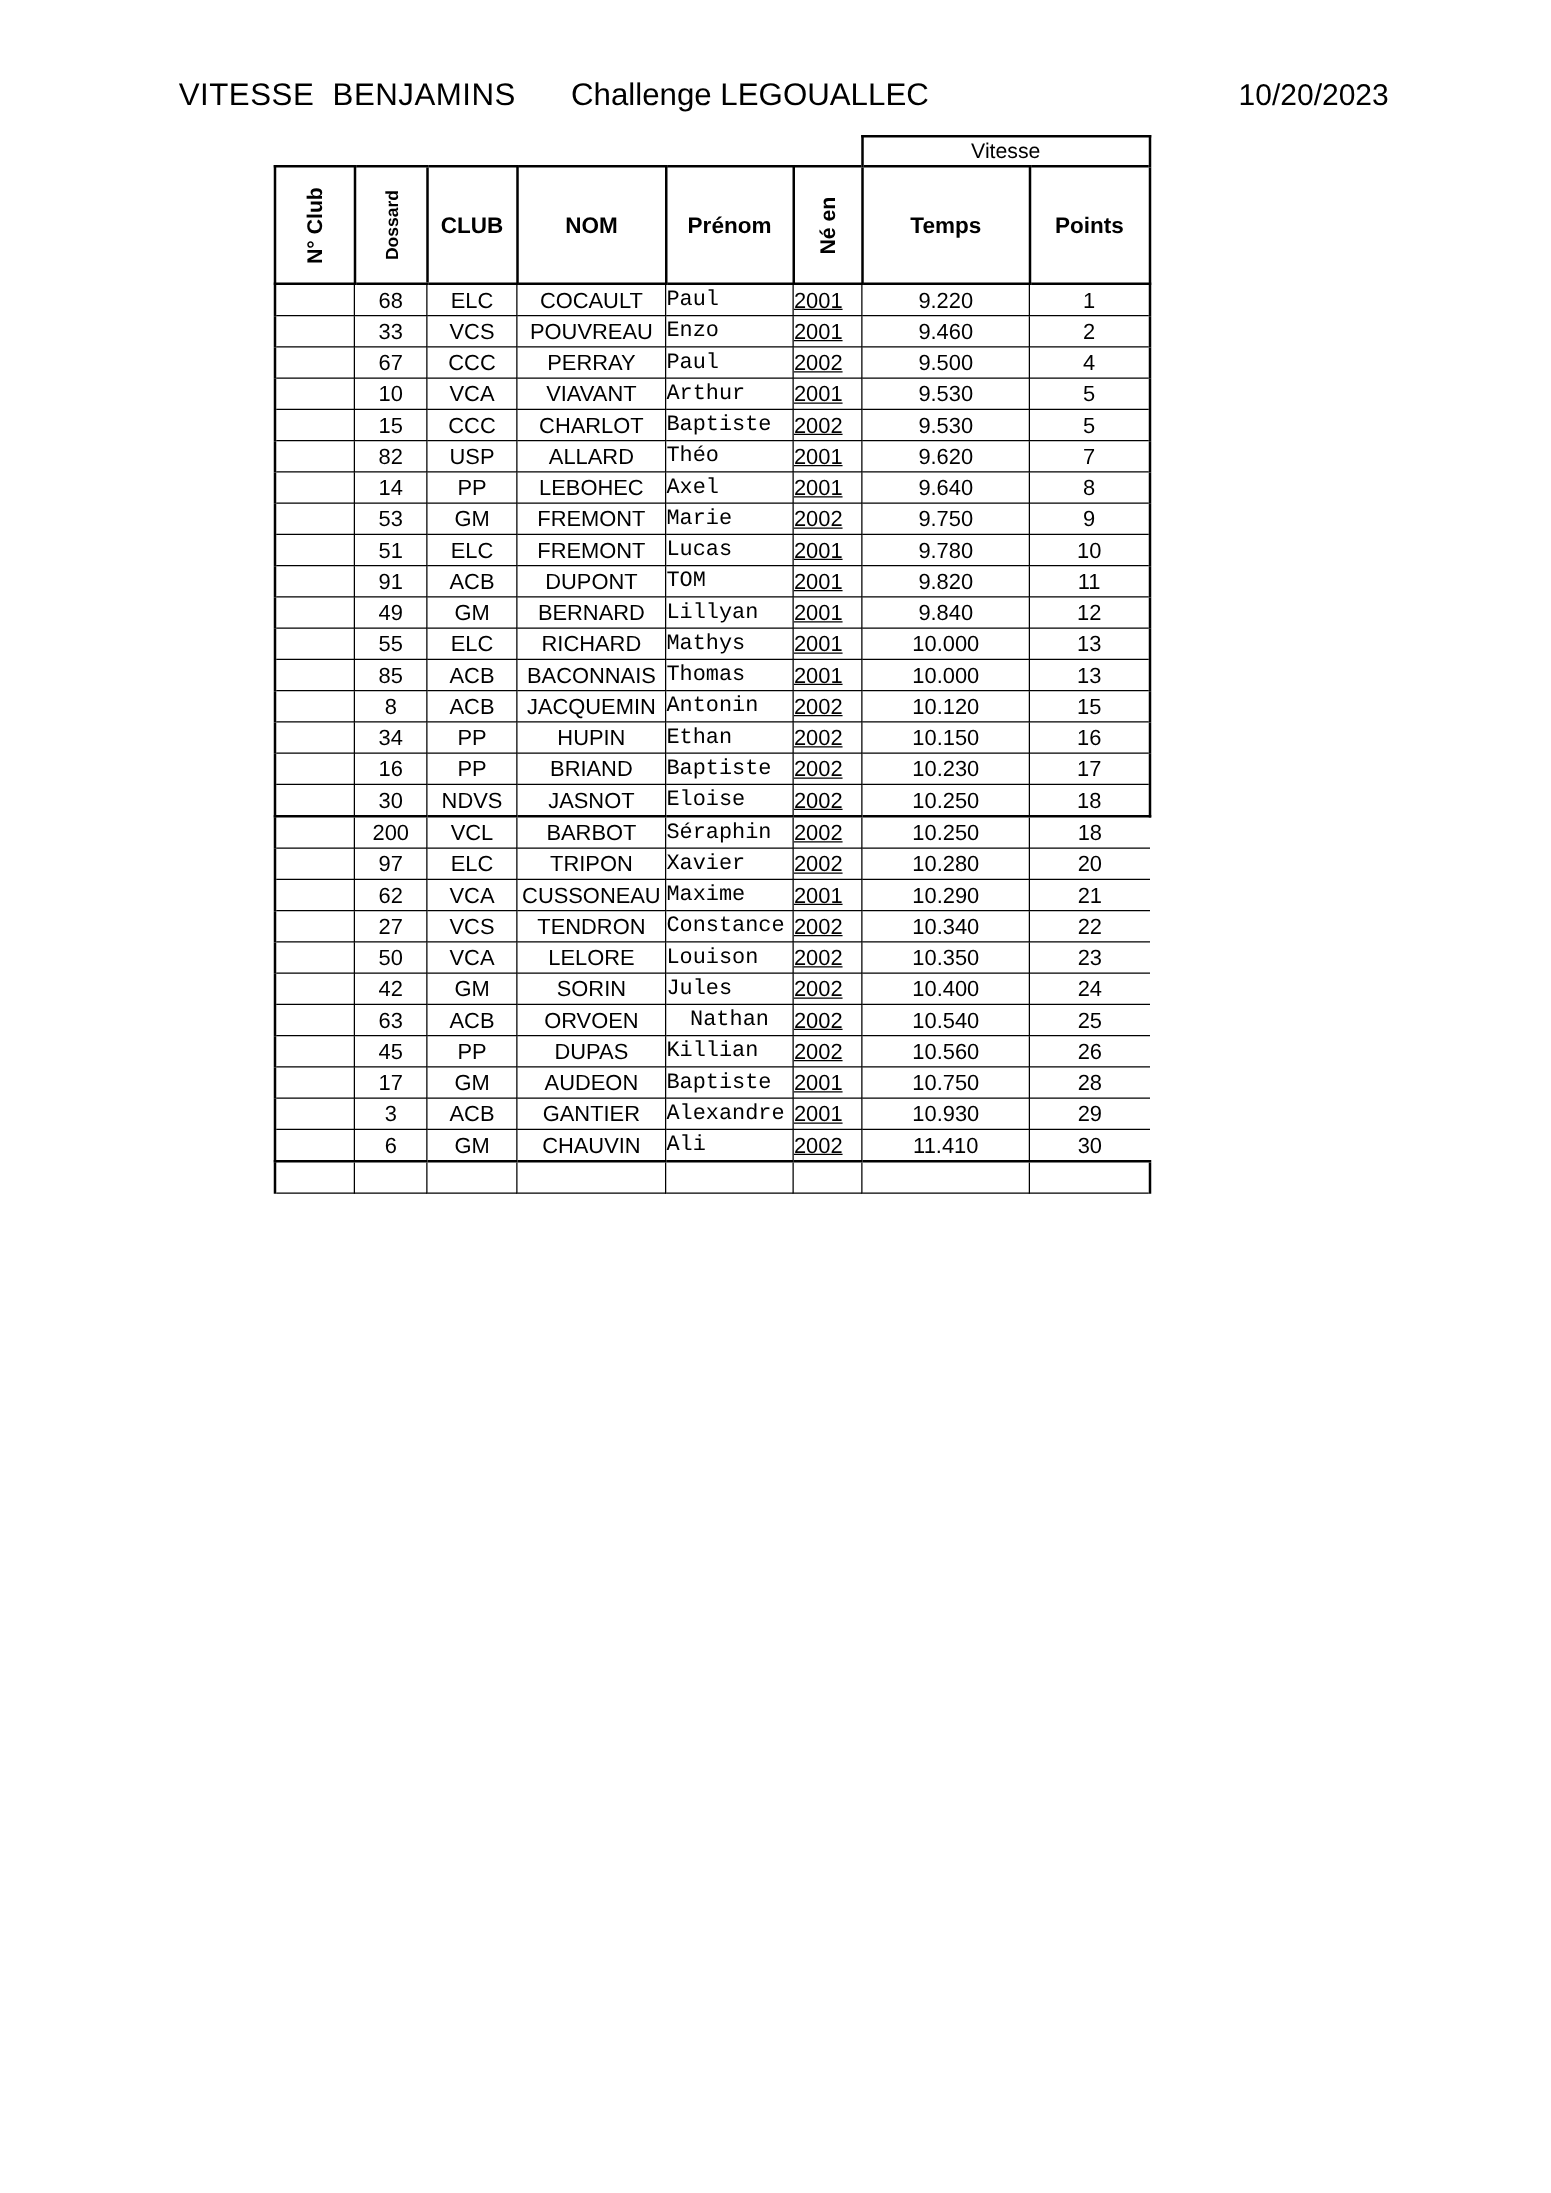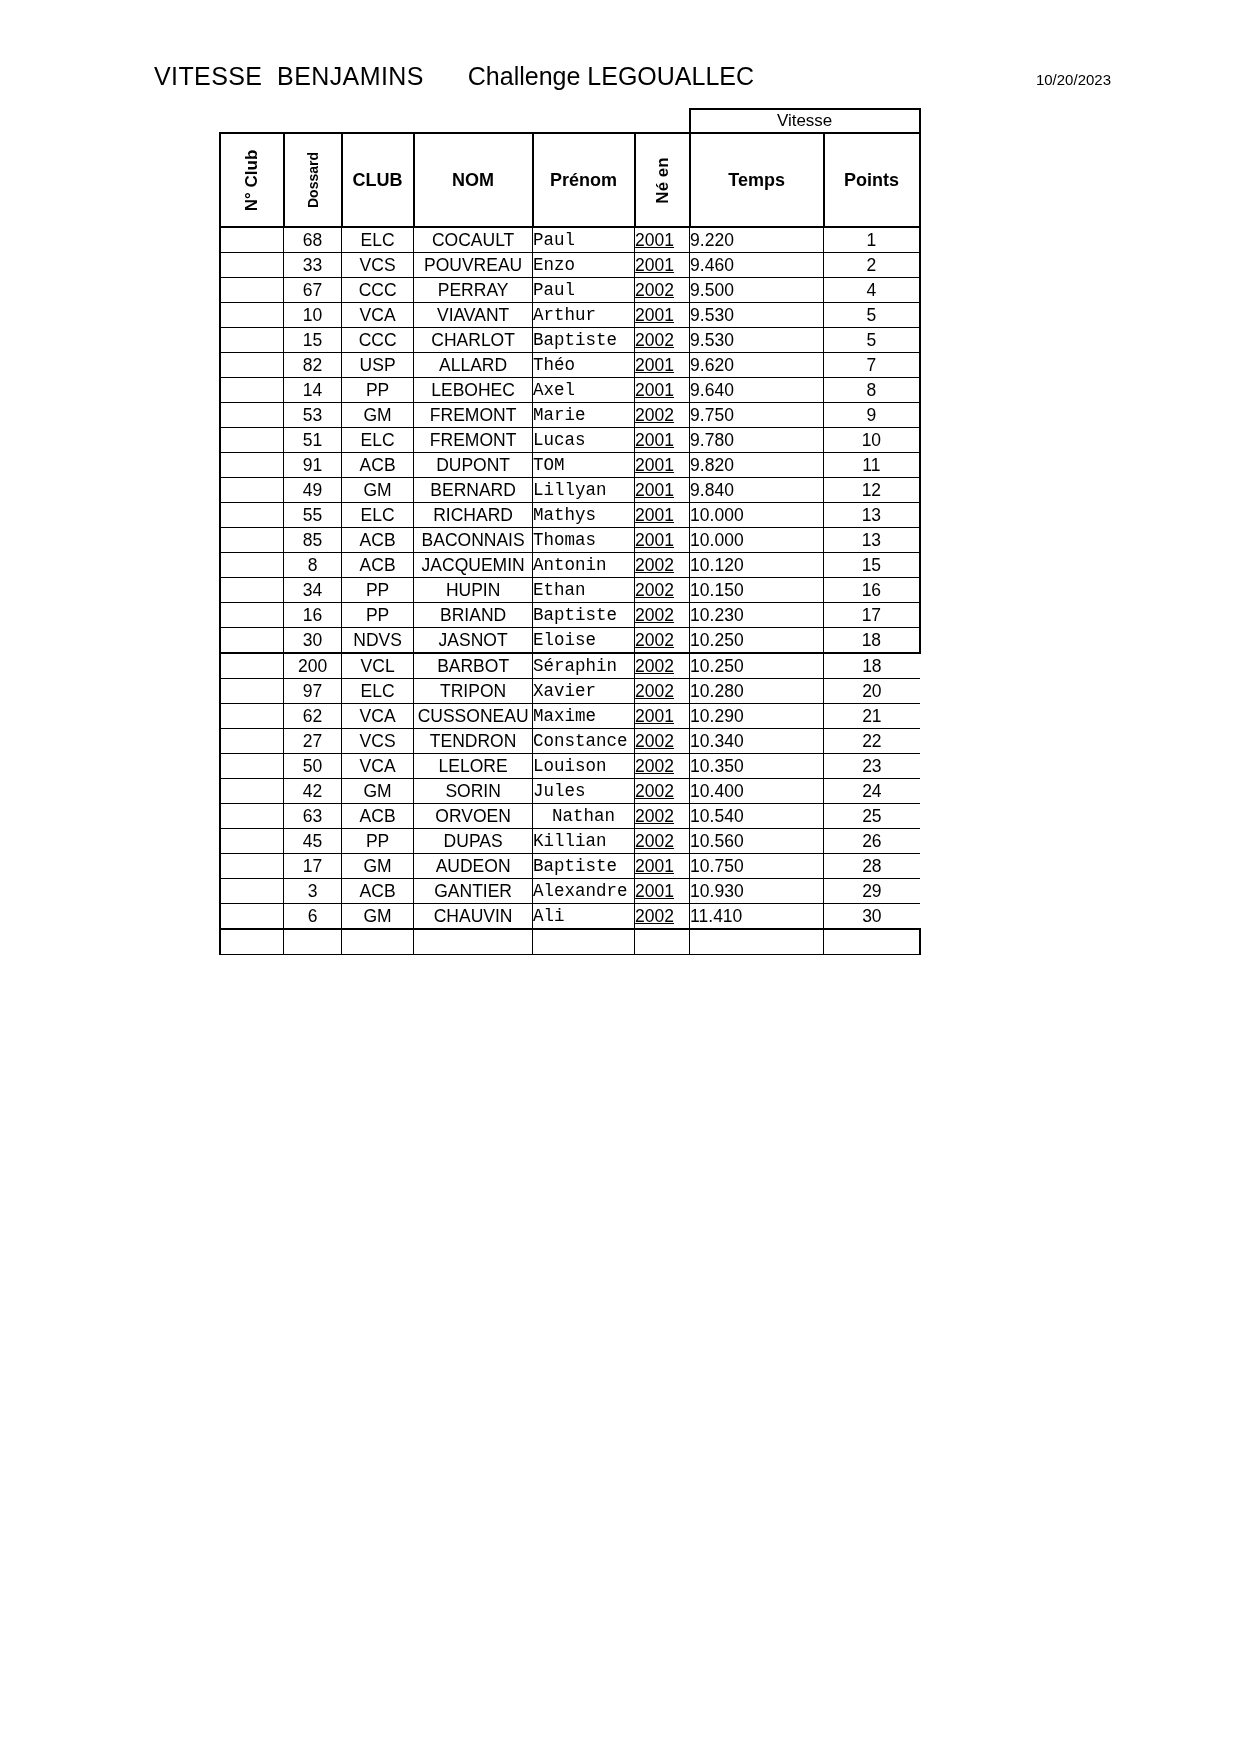--- a/index.html
+++ b/index.html
@@ -13,39 +13,39 @@
     font-family: "Liberation Sans", sans-serif;
     color: #000000;
     position: relative;
     overflow: hidden;
   }
 
   
   .page-header {
     position: absolute;
     top: 62px;
-    left: 154px;
+    left: 143px;
     right: 130px;
     height: 34px;
     display: flex;
     align-items: baseline;
   }
   .title-main {
     font-size: 25px;
     letter-spacing: 0.4px;
     white-space: pre;
   }
   .title-sub {
     font-size: 25px;
     margin-left: 44px;
     white-space: pre;
   }
   .title-date {
     margin-left: auto;
-    font-size: 15px;
+    font-size: 24px;
     white-space: pre;
   }
 
   
   .sheet {
     position: absolute;
     top: 108px;
     left: 219px;
   }
 
@@ -125,21 +125,21 @@
   td.h-left { text-align: left; padding-left: 5px; }
 
   
   tr.data-row td { font-size: 17.5px; }
   td.c-nclub   { }
   td.c-dossard { text-align: center; }
   td.c-club    { text-align: center; }
   td.c-nom     { text-align: center; }
   td.c-prenom  { text-align: left; padding-left: 4px; font-family: Liberation Mono, monospace; }
   td.c-ne      { text-align: left; text-decoration: underline; }
-  td.c-temps   { text-align: left; }
+  td.c-temps   { text-align: center; }
   td.c-points  { text-align: center; }
 
   td.c-prenom.small { font-size: 13.5px; }
   td.c-prenom.center { text-align: center; padding-left: 0; }
 
   
   td.edge-left  { border-left: 2px solid #000 !important; }
   td.edge-right { border-right: 2px solid #000 !important; }
   tr.last-data td { border-bottom: 2px solid #000 !important; }
 

